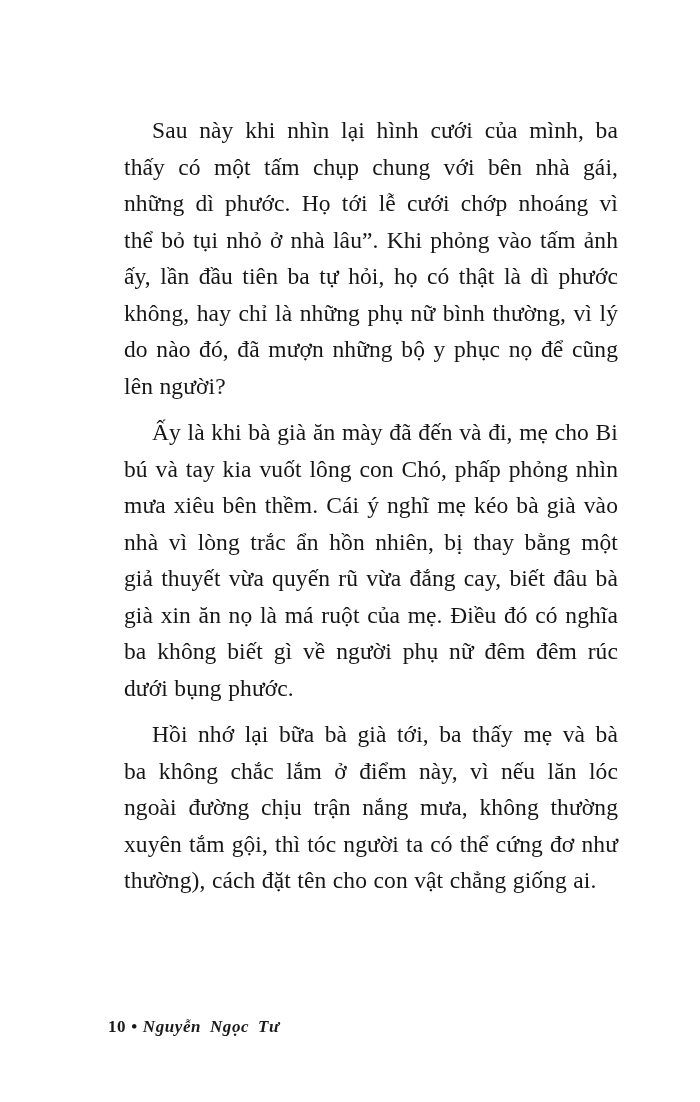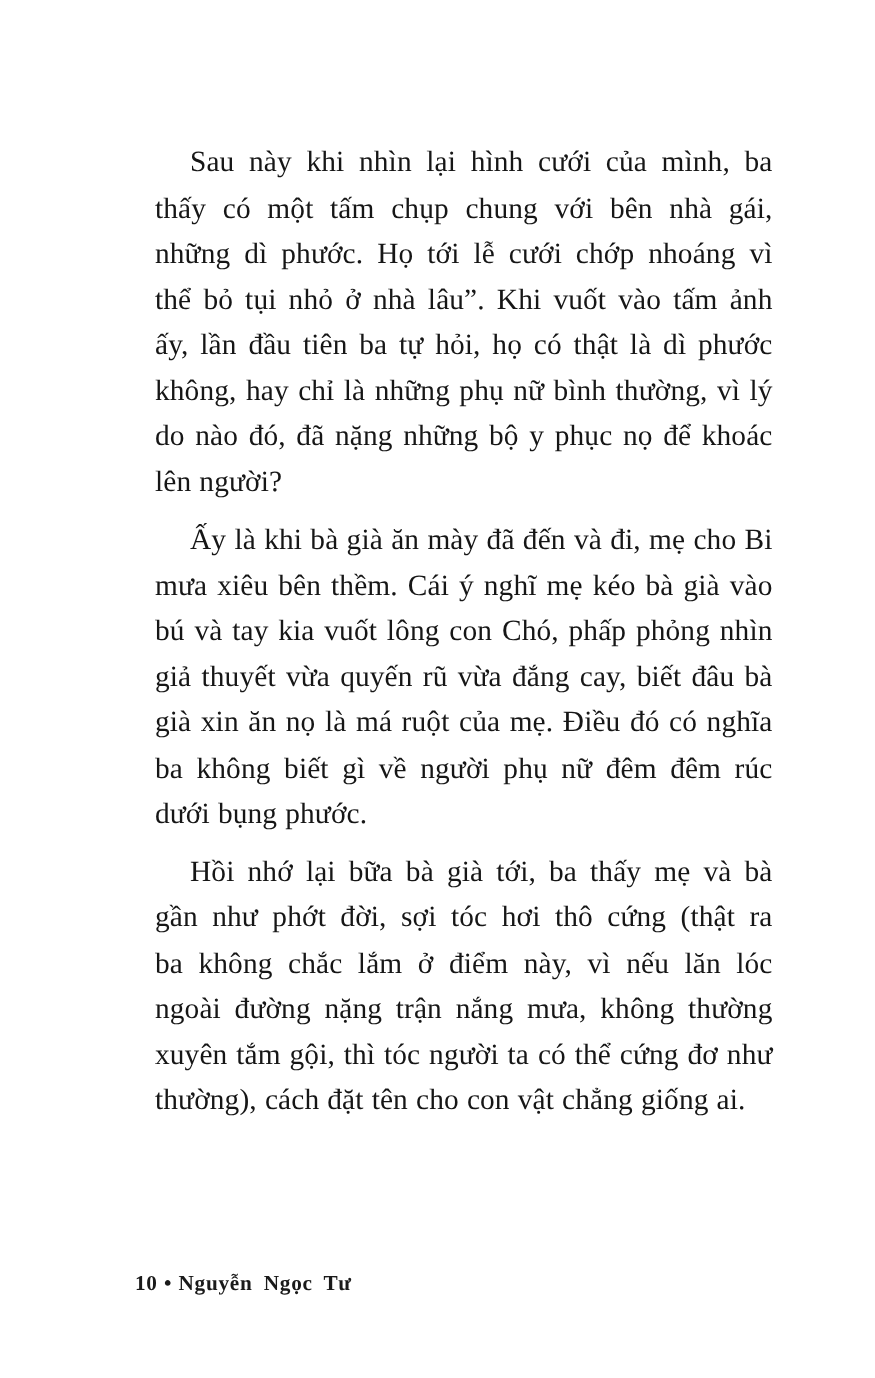--- a/index.html
+++ b/index.html
@@ -53,50 +53,51 @@
     letter-spacing: 0.6px;
     color: #1a1a1a;
     white-space: nowrap;
   }
   .footer .sep {
     display: inline-block;
     margin: 0 5px;
   }
   .footer .author {
     word-spacing: 4px;
+    font-style: italic;
   }
 </style>
 </head>
 <body>
 
 <div class="page">
   <p class="para">
     <span class="line first">Sau này khi nhìn lại hình cưới của mình, ba</span>
     <span class="line">thấy có một tấm chụp chung với bên nhà gái,</span>
     <span class="line">những dì phước. Họ tới lễ cưới chớp nhoáng vì</span>
-    <span class="line">thể bỏ tụi nhỏ ở nhà lâu”. Khi vuốt vào tấm ảnh</span>
+    <span class="line">thể bỏ tụi nhỏ ở nhà lâu”. Khi phỏng vào tấm ảnh</span>
     <span class="line">ấy, lần đầu tiên ba tự hỏi, họ có thật là dì phước</span>
     <span class="line">không, hay chỉ là những phụ nữ bình thường, vì lý</span>
-    <span class="line">do nào đó, đã nặng những bộ y phục nọ để khoác</span>
+    <span class="line">do nào đó, đã mượn những bộ y phục nọ để cũng</span>
     <span class="line last">lên người?</span>
   </p>
   <p class="para">
     <span class="line first">Ấy là khi bà già ăn mày đã đến và đi, mẹ cho Bi</span>
+    <span class="line">bú và tay kia vuốt lông con Chó, phấp phỏng nhìn</span>
     <span class="line">mưa xiêu bên thềm. Cái ý nghĩ mẹ kéo bà già vào</span>
-    <span class="line">bú và tay kia vuốt lông con Chó, phấp phỏng nhìn</span>
+    <span class="line">nhà vì lòng trắc ẩn hồn nhiên, bị thay bằng một</span>
     <span class="line">giả thuyết vừa quyến rũ vừa đắng cay, biết đâu bà</span>
     <span class="line">già xin ăn nọ là má ruột của mẹ. Điều đó có nghĩa</span>
     <span class="line">ba không biết gì về người phụ nữ đêm đêm rúc</span>
     <span class="line last">dưới bụng phước.</span>
   </p>
   <p class="para">
     <span class="line first">Hồi nhớ lại bữa bà già tới, ba thấy mẹ và bà</span>
-    <span class="line">gần như phớt đời, sợi tóc hơi thô cứng (thật ra</span>
     <span class="line">ba không chắc lắm ở điểm này, vì nếu lăn lóc</span>
-    <span class="line">ngoài đường nặng trận nắng mưa, không thường</span>
+    <span class="line">ngoài đường chịu trận nắng mưa, không thường</span>
     <span class="line">xuyên tắm gội, thì tóc người ta có thể cứng đơ như</span>
     <span class="line last">thường), cách đặt tên cho con vật chẳng giống ai.</span>
   </p>
 </div>
 
 <div class="footer">
   <span>10</span><span class="sep">•</span><span class="author">Nguyễn Ngọc Tư</span>
 </div>
 
 </body></html>

